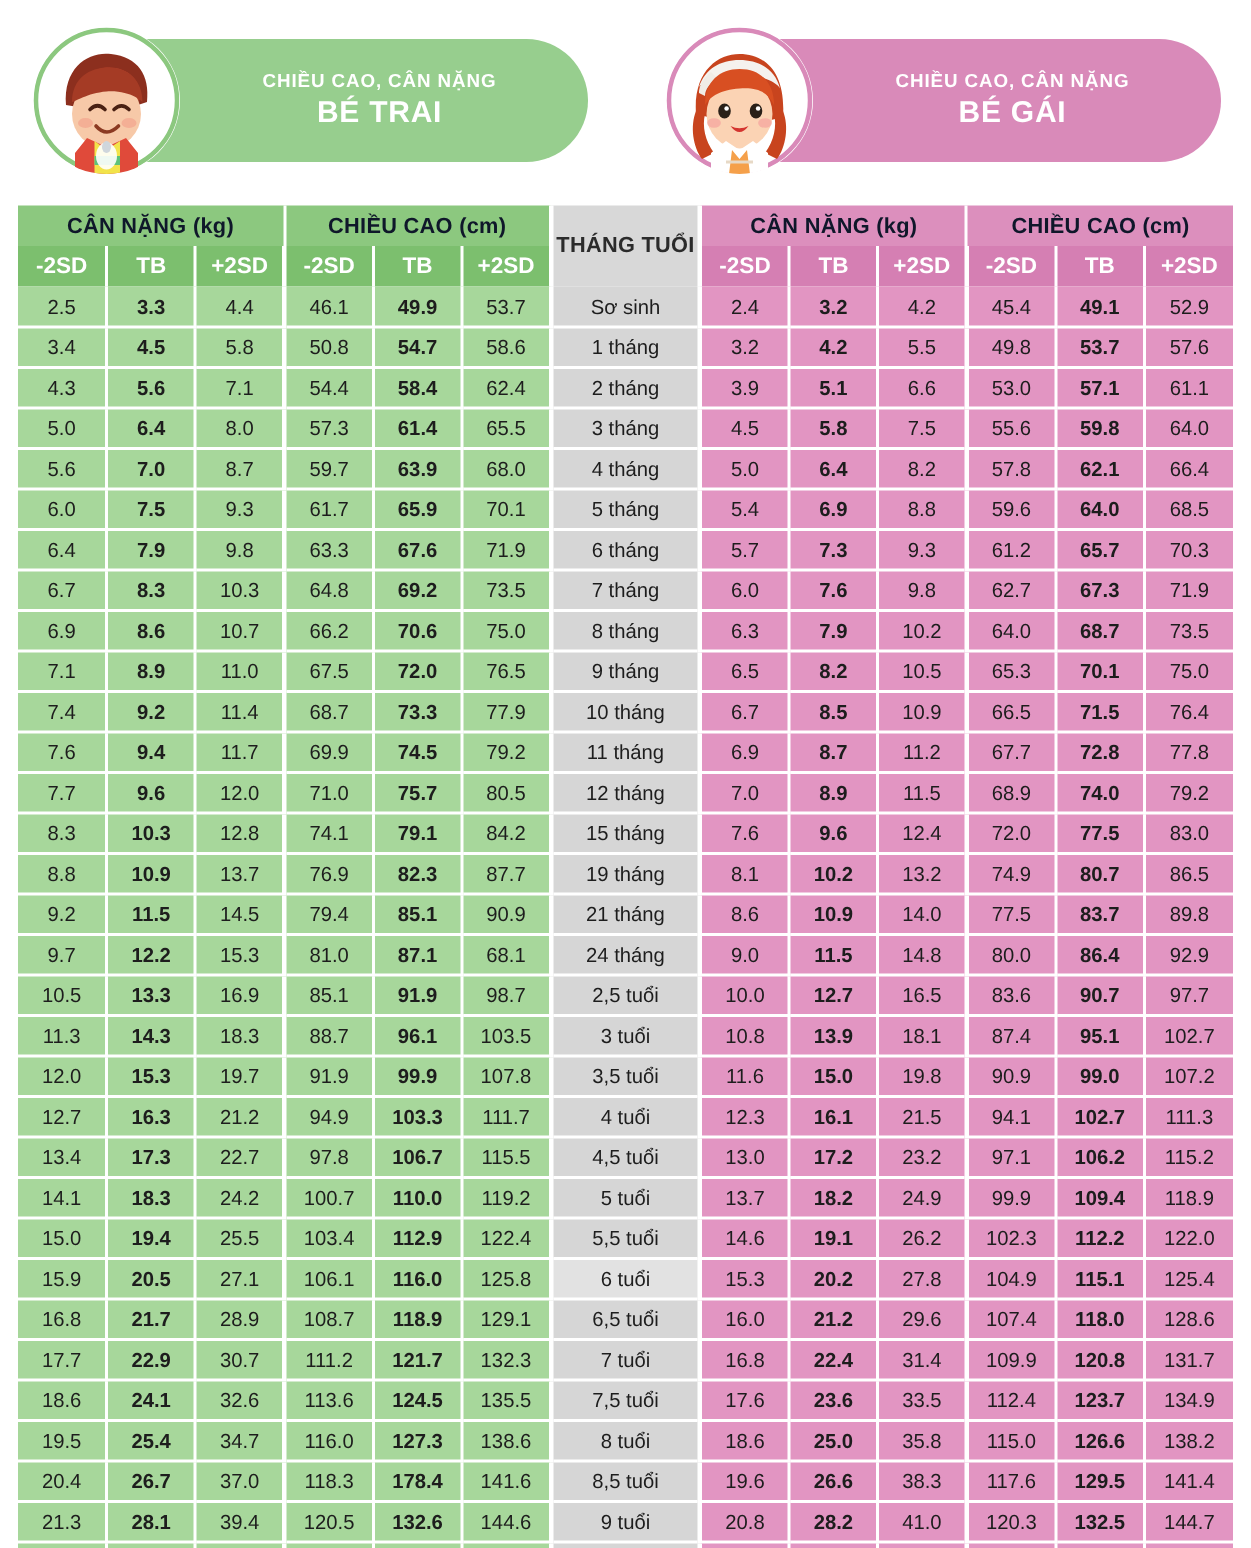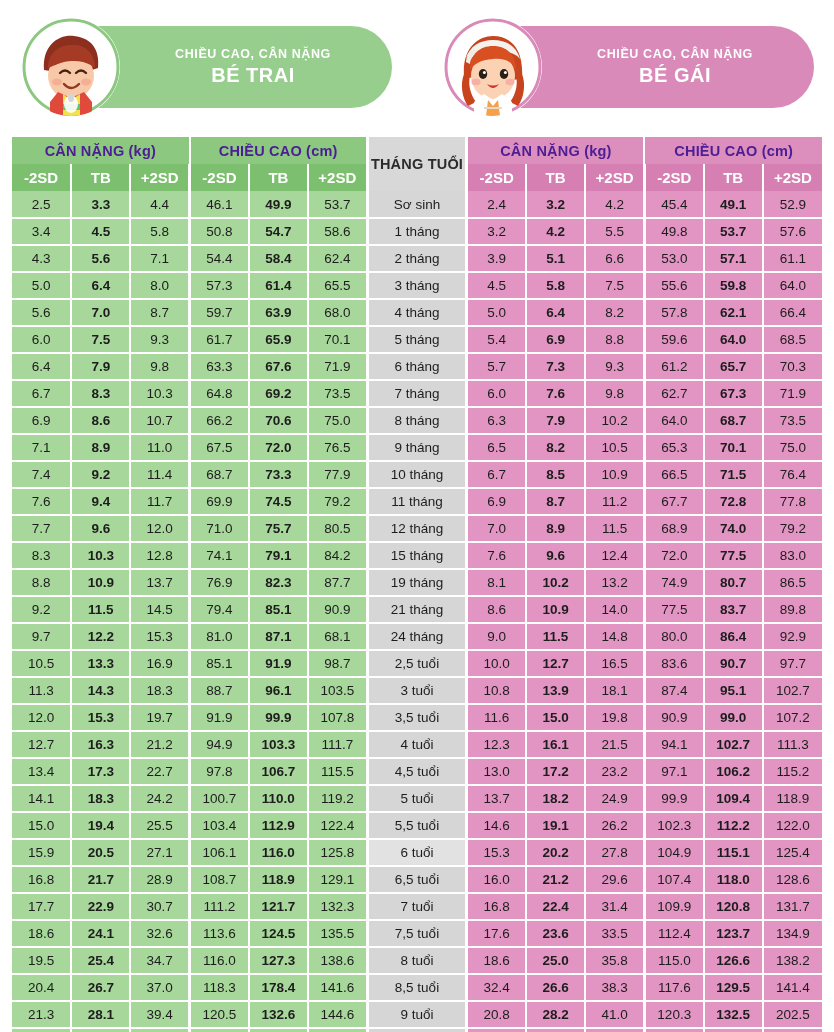--- a/index.html
+++ b/index.html
@@ -80,21 +80,21 @@
   }
   table.growth td, table.growth th {
     padding: 0;
     text-align: center;
     vertical-align: middle;
   }
 
   
   .hg {
     height: 27px;
-    color: #4c1d95;
+    color: #0f172a;
     font-size: 14.5px;
     font-weight: bold;
     letter-spacing: 0.2px;
   }
   .hg-boy   { background: #8cc87f; border-right: 2px solid #ffffff; }
   .hg-girl  { background: #dc8fbd; border-right: 2px solid #ffffff; }
   .hg-last-boy  { background: #8cc87f; border-right: 3px solid #ffffff; }
   .hg-last-girl { background: #dc8fbd; border-right: 0; }
 
   
@@ -684,41 +684,41 @@
             <td class="d girl endcol">138.2</td>
           </tr>
           <tr class="drow">
             <td class="d boy">20.4</td>
             <td class="d boy bold">26.7</td>
             <td class="d boy gapright">37.0</td>
             <td class="d boy">118.3</td>
             <td class="d boy bold">178.4</td>
             <td class="d boy gapright">141.6</td>
             <td class="month">8,5 tuổi</td>
-            <td class="d girl">32.4</td>
+            <td class="d girl">19.6</td>
             <td class="d girl bold">26.6</td>
             <td class="d girl gapright">38.3</td>
             <td class="d girl">117.6</td>
             <td class="d girl bold">129.5</td>
             <td class="d girl endcol">141.4</td>
           </tr>
           <tr class="drow">
             <td class="d boy">21.3</td>
             <td class="d boy bold">28.1</td>
             <td class="d boy gapright">39.4</td>
             <td class="d boy">120.5</td>
             <td class="d boy bold">132.6</td>
             <td class="d boy gapright">144.6</td>
             <td class="month">9 tuổi</td>
             <td class="d girl">20.8</td>
             <td class="d girl bold">28.2</td>
             <td class="d girl gapright">41.0</td>
             <td class="d girl">120.3</td>
             <td class="d girl bold">132.5</td>
-            <td class="d girl endcol">202.5</td>
+            <td class="d girl endcol">144.7</td>
           </tr>
           <tr class="drow">
             <td class="d boy">22.2</td>
             <td class="d boy bold">29.6</td>
             <td class="d boy gapright">42.1</td>
             <td class="d boy">122.8</td>
             <td class="d boy bold">135.2</td>
             <td class="d boy gapright">147.6</td>
             <td class="month">9,5 tuổi</td>
             <td class="d girl">20.0</td>

